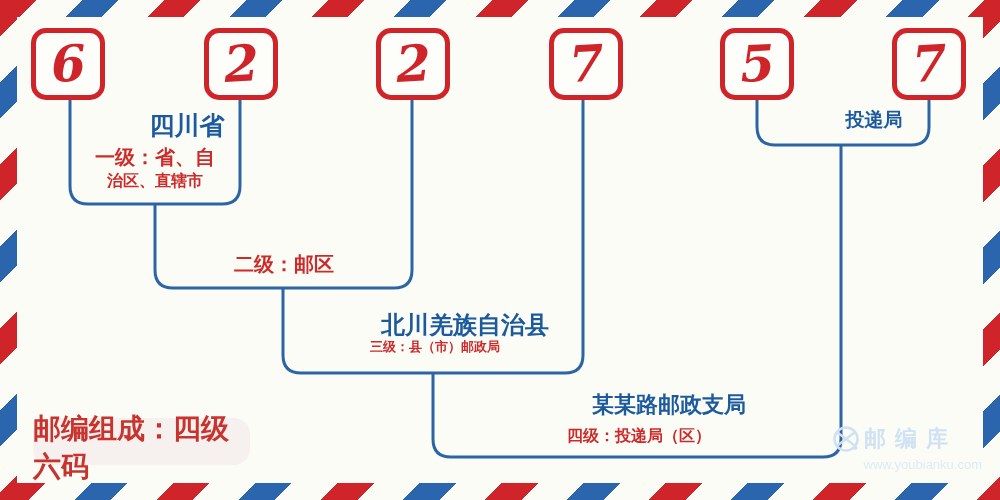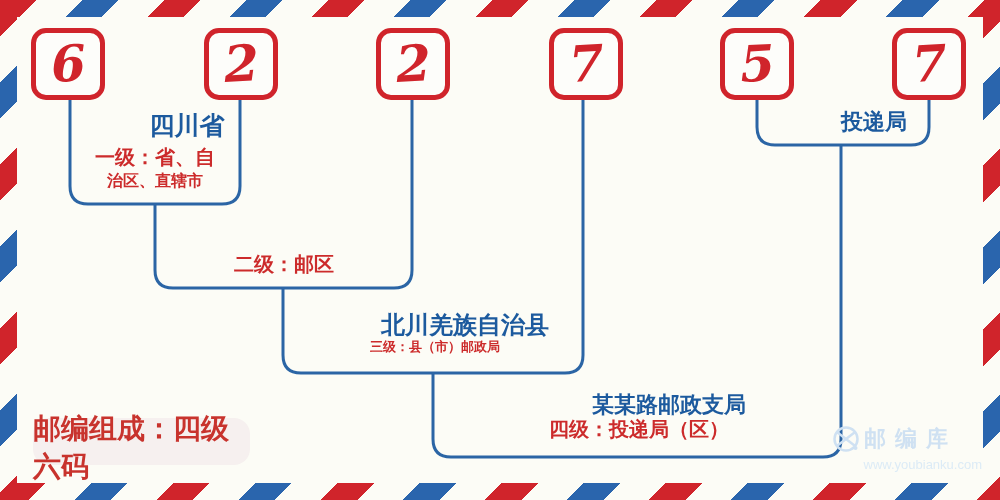--- a/index.html
+++ b/index.html
@@ -70,23 +70,23 @@
   <div class="lbl blue-title" style="left:155px;top:112px;font-size:25px">四川省</div>
   <div class="lbl red-desc" style="left:155px;top:146px;font-size:20px">一级：省、自</div>
   <div class="lbl red-desc" style="left:155px;top:172px;font-size:16px">治区、直辖市</div>
 
   <div class="lbl red-desc" style="left:284px;top:253px;font-size:20px">二级：邮区</div>
 
   <div class="lbl blue-title" style="left:433px;top:311px;font-size:24px">北川羌族自治县</div>
   <div class="lbl red-desc" style="left:435px;top:340px;font-size:13px">三级：县（市）邮政局</div>
 
   <div class="lbl blue-title" style="left:637px;top:392px;font-size:22px">某某路邮政支局</div>
-  <div class="lbl red-desc" style="left:639px;top:418px;font-size:20px">四级：投递局（区）</div>
+  <div class="lbl red-desc" style="left:639px;top:427px;font-size:16px">四级：投递局（区）</div>
 
-  <div class="lbl blue-title" style="left:842px;top:109px;font-size:22px">投递局</div>
+  <div class="lbl blue-title" style="left:842px;top:109px;font-size:19px">投递局</div>
 
   <div class="badge">
     <span>邮编组成：四级六码</span>
   </div>
 
   <div class="watermark">
     <div class="wm-row">
       <svg width="28" height="28" viewBox="0 0 28 28">
         <circle cx="14" cy="14" r="11.5" fill="none" stroke="#cfe1f2" stroke-width="2.5"></circle>
         <path d="M5.5,7.5 L22.5,20.5 M22.5,7.5 L5.5,20.5" stroke="#cfe1f2" stroke-width="2.5" fill="none"></path>

